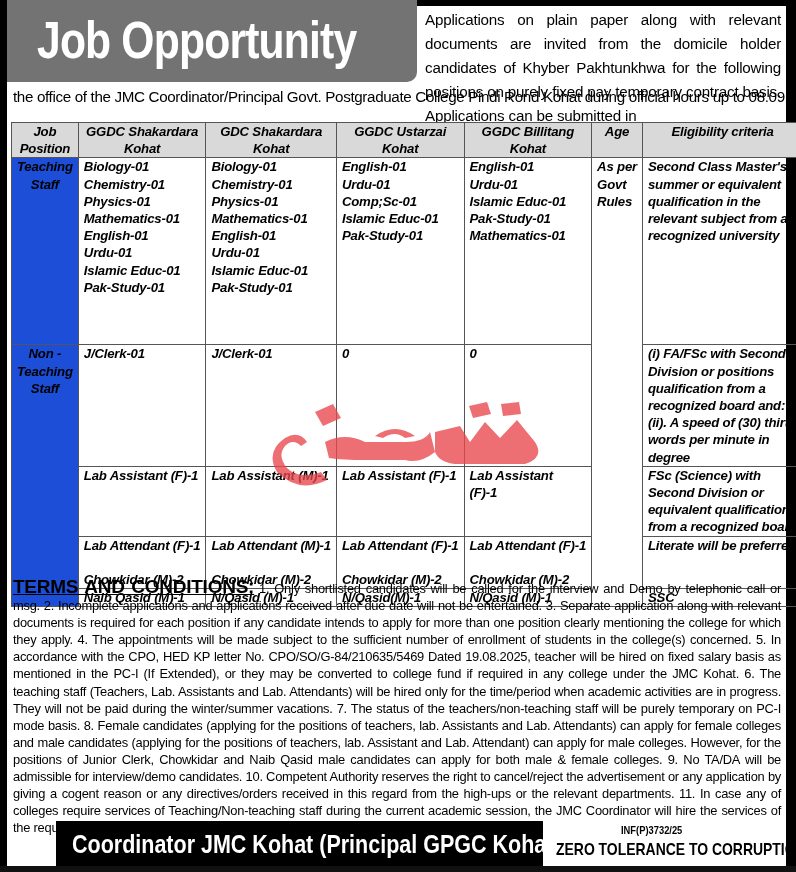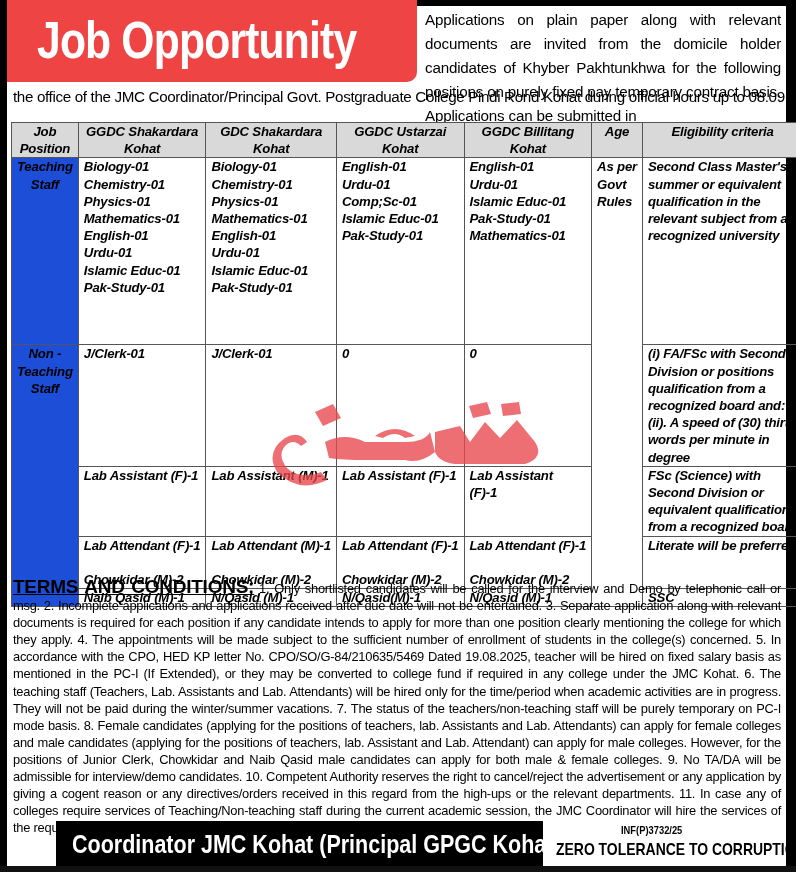--- a/index.html
+++ b/index.html
@@ -6,21 +6,21 @@
     html, body { width: 796px; height: 872px; background: #000; overflow: hidden; }
     body { position: relative; font-family: "Liberation Sans", sans-serif; color: #000; }
 
     .page {
       position: absolute; left: 7px; top: 0; width: 779px; height: 866px;
       background: #fff;
     }
     
     .title-block {
       position: absolute; left: 0; top: 0; width: 410px; height: 82px;
-      background: #ef4444; border-bottom-right-radius: 10px;
+      background: #737373; border-bottom-right-radius: 10px;
     }
     .title-text {
       position: absolute; left: 30px; top: 4px; width: 360px;
       color: #fff; font-family: "Liberation Sans", sans-serif;
       font-weight: bold; font-size: 52px; line-height: 72px;
       letter-spacing: -1px; transform: scaleX(0.82); transform-origin: left center;
       white-space: nowrap;
     }
     .top-bar {
       position: absolute; left: 410px; top: 0; width: 369px; height: 6px; background: #000;

